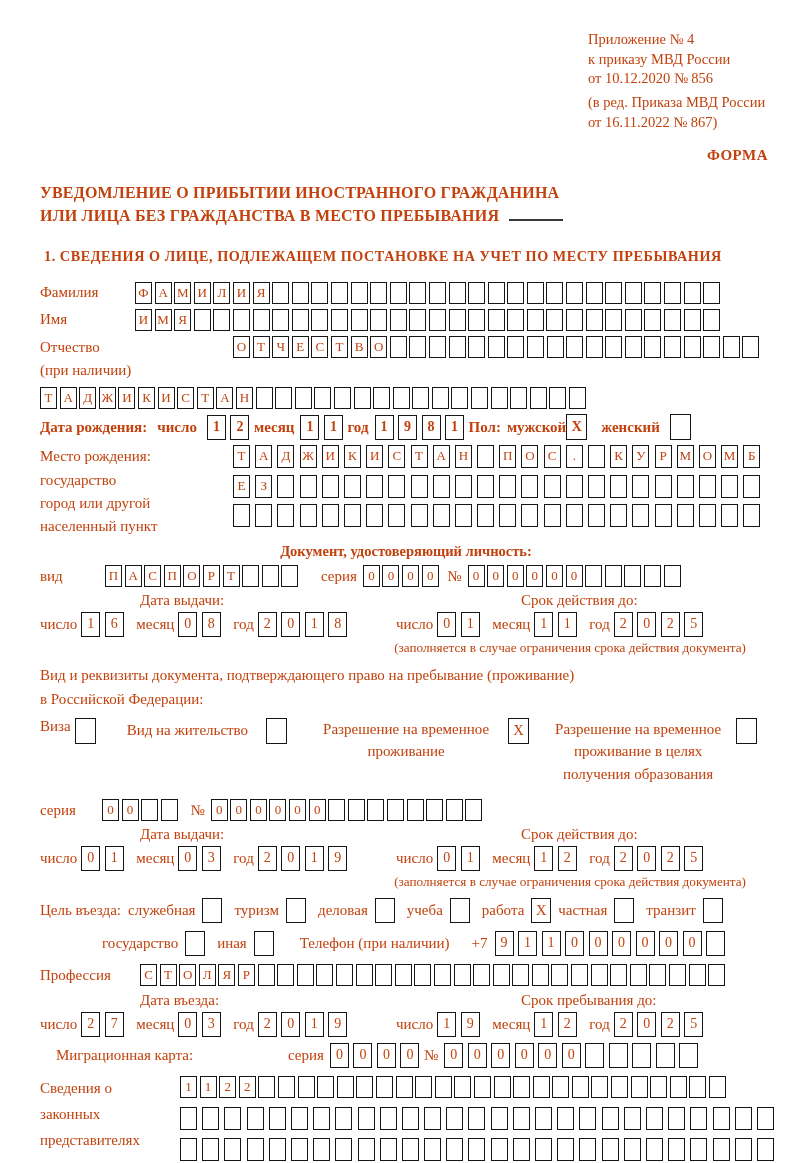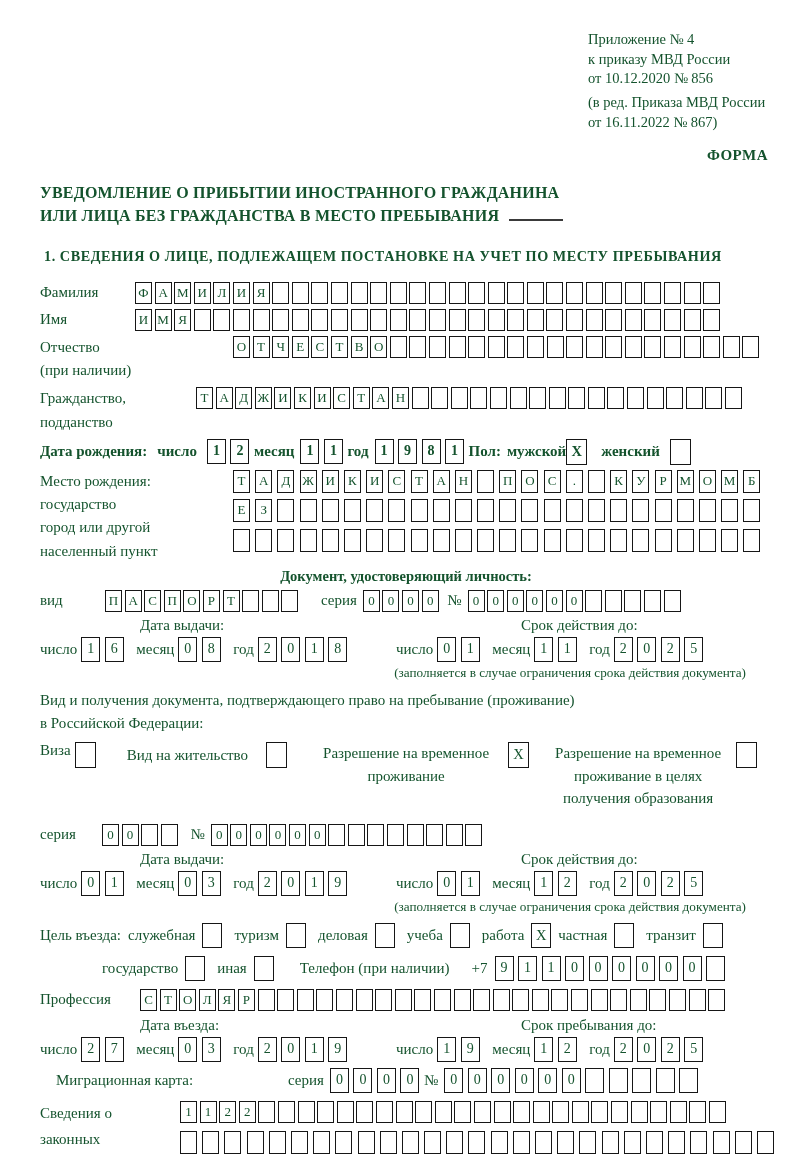--- a/index.html
+++ b/index.html
@@ -1,19 +1,19 @@
 <!DOCTYPE html>
 <html><head>
 <meta charset="utf-8">
 <style>
   * { box-sizing: border-box; }
   html, body { margin:0; padding:0; background:#ffffff; }
   .page {
     width:800px; height:1163px; margin:0 auto; background:#fff;
-    font-family:"Liberation Serif","DejaVu Serif",serif; color:#14532d;
+    font-family:"Liberation Serif","DejaVu Serif",serif; color:#c2410c;
     padding:30px 28px 0 40px; overflow:hidden; position:relative;
   }
   .header-right { width:225px; margin-left:548px; font-size:14.5px; line-height:1.36; }
   .header-right .gap { height:4px; }
   .forma { text-align:right; font-weight:bold; font-size:15px; margin:14px 4px 0 0; letter-spacing:.5px; }
   .title { text-align:left; font-weight:bold; font-size:16px; line-height:1.45; margin-top:17px; letter-spacing:.2px; }
   .title-underline { display:inline-block; width:54px; border-bottom:2.5px solid #3a3a3a; height:14px; margin-left:10px; }
   .sec-heading { font-weight:bold; font-size:14.2px; letter-spacing:.55px; margin:21px 0 17px 4px; white-space:nowrap; }
 
   .frow { display:flex; align-items:center; margin-bottom:5px; }
@@ -194,24 +194,20 @@
         <span class="cell"></span>
         <span class="cell"></span>
         <span class="cell"></span>
         <span class="cell"></span>
         <span class="cell"></span>
         <span class="cell"></span>
       </span>
   </div>
 
   <div class="frow top">
-    <span class="lbl2 w128">
-      <div>Гражданство,</div>
-      <div>подданство</div>
-    </span>
     <span class="boxes">
         <span class="cell">Т</span>
         <span class="cell">А</span>
         <span class="cell">Д</span>
         <span class="cell">Ж</span>
         <span class="cell">И</span>
         <span class="cell">К</span>
         <span class="cell">И</span>
         <span class="cell">С</span>
         <span class="cell">Т</span>
@@ -432,21 +428,21 @@
             <span class="cell">2</span>
             <span class="cell">0</span>
             <span class="cell">2</span>
             <span class="cell">5</span>
           </span>
       </div>
     </div>
   </div>
   <div class="note">(заполняется в случае ограничения срока действия документа)</div>
 
-  <div class="intro">Вид и получения документа, подтверждающего право на пребывание (проживание)</div>
+  <div class="intro">Вид и реквизиты документа, подтверждающего право на пребывание (проживание)</div>
   <div class="intro">в Российской Федерации:</div>
 
   <div class="opts">
     <div class="opt">
       <span class="olabel">Виза</span>
       <span class="chk" style="margin-left:4px;"></span>
     </div>
     <div class="opt" style="margin-left:31px;align-items:center;">
       <span class="olabel">Вид на жительство</span>
       <span class="chk" style="margin-left:18px;"></span>

